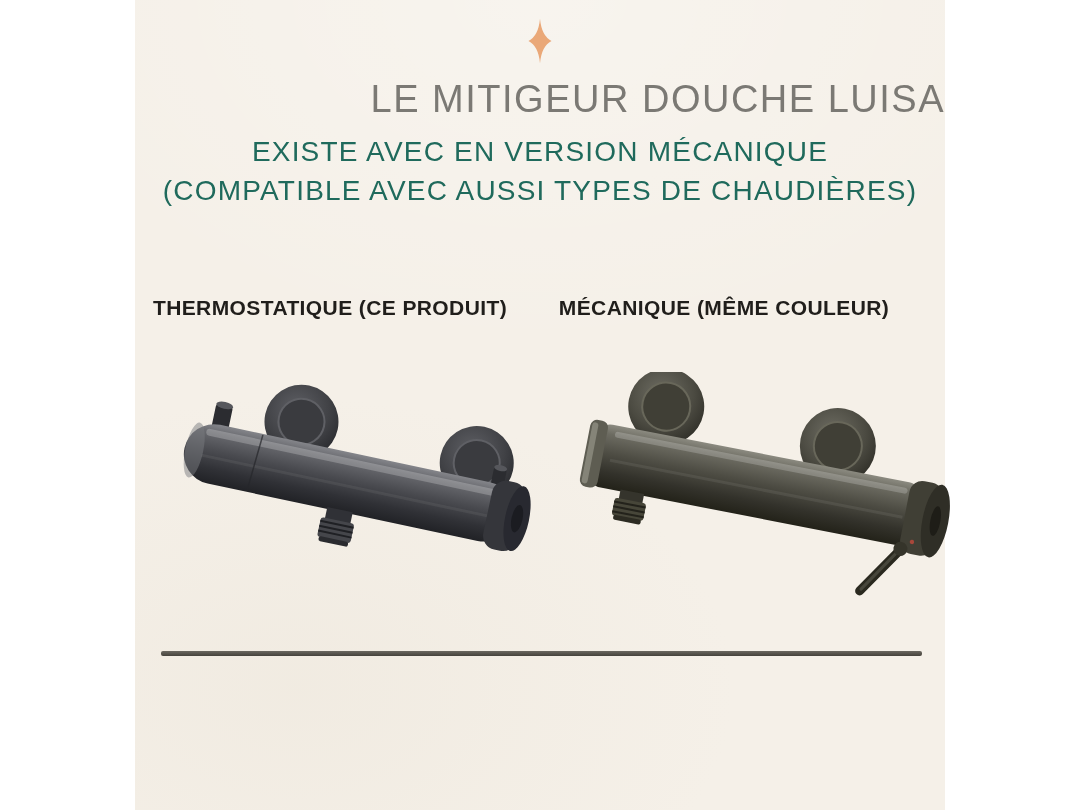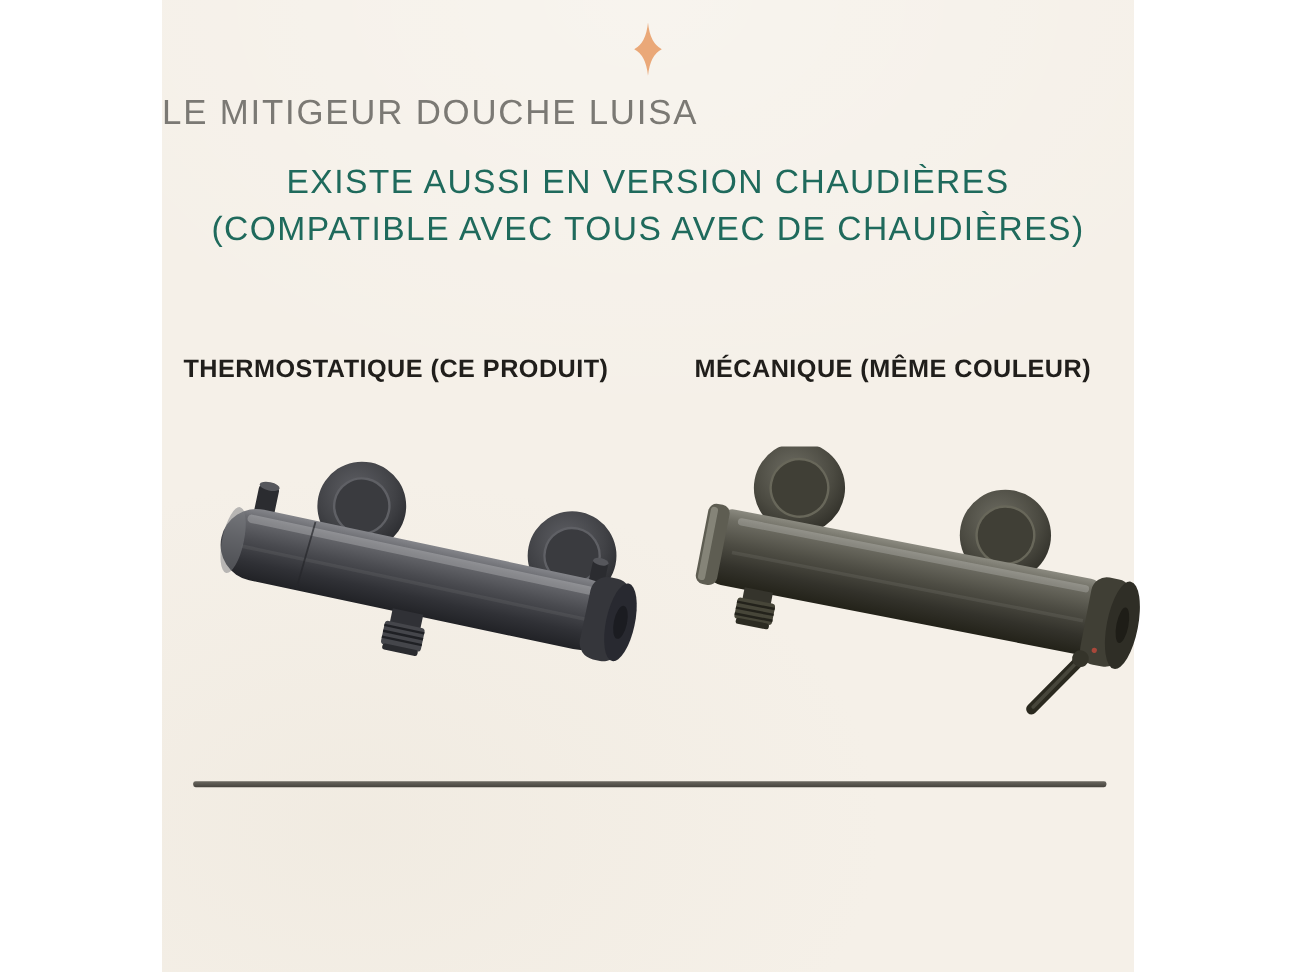--- a/index.html
+++ b/index.html
@@ -26,22 +26,22 @@
     top: 41px;
     transform: translate(-50%, -50%);
     width: 38px;
     height: 46px;
   }
   .title {
     position: absolute;
     top: 78px;
     left: 0;
     width: 100%;
-    text-align: left;
-    font-size: 29px;
+    text-align: right;
+    font-size: 38px;
     font-weight: 400;
     letter-spacing: 1.5px;
     color: #7b7974;
     white-space: nowrap;
   }
   .subtitle {
     position: absolute;
     left: 0;
     width: 100%;
     text-align: center;
@@ -57,21 +57,21 @@
     position: absolute;
     top: 296px;
     transform: translateX(-50%);
     font-size: 21px;
     font-weight: 700;
     letter-spacing: 0.4px;
     color: #201e1b;
     white-space: nowrap;
   }
   .product-label.left  { left: 195px; }
-  .product-label.right { left: 589px; margin-left: 20px; }
+  .product-label.right { left: 589px; }
   .product-image { position: absolute; }
   .product-image.left  { left: 20px;  top: 383px; width: 410px; height: 245px; }
   .product-image.right { left: 425px; top: 372px; width: 395px; height: 275px; }
   .divider {
     position: absolute;
     left: 26px;
     top: 651px;
     width: 761px;
     height: 5px;
     border-radius: 2px;
@@ -81,22 +81,22 @@
 </head>
 <body>
 
 <div class="card">
 
   <svg class="sparkle" viewBox="0 0 40 56">
     <path d="M20 1 Q22 22 34 28 Q22 34 20 55 Q18 34 6 28 Q18 22 20 1 Z" fill="#eaa878"></path>
   </svg>
 
   <h1 class="title">LE MITIGEUR DOUCHE LUISA</h1>
-  <h2 class="subtitle line1">EXISTE AUSSI EN VERSION CHAUDIÈRES</h2>
-  <h2 class="subtitle line2">(COMPATIBLE AVEC TOUS AVEC DE CHAUDIÈRES)</h2>
+  <h2 class="subtitle line1">EXISTE AVEC EN VERSION MÉCANIQUE</h2>
+  <h2 class="subtitle line2">(COMPATIBLE AVEC AUSSI TYPES DE CHAUDIÈRES)</h2>
 
   <div class="product-label left">THERMOSTATIQUE (CE PRODUIT)</div>
   <div class="product-label right">MÉCANIQUE (MÊME COULEUR)</div>
 
   <svg class="product-image left" viewBox="0 0 410 245">
     <defs>
       <linearGradient id="barG" x1="0" x2="0" y1="0" y2="1">
         <stop offset="0" stop-color="#84858a"></stop>
         <stop offset="0.15" stop-color="#68696e"></stop>
         <stop offset="0.45" stop-color="#4a4b50"></stop>

